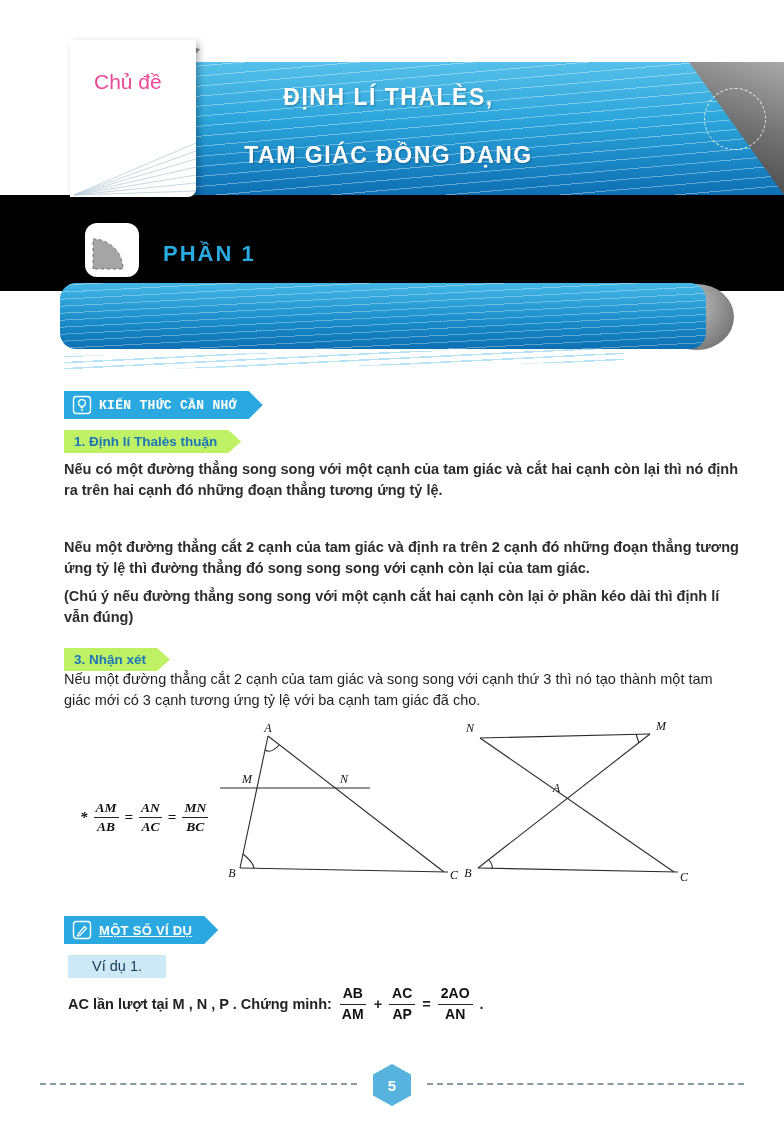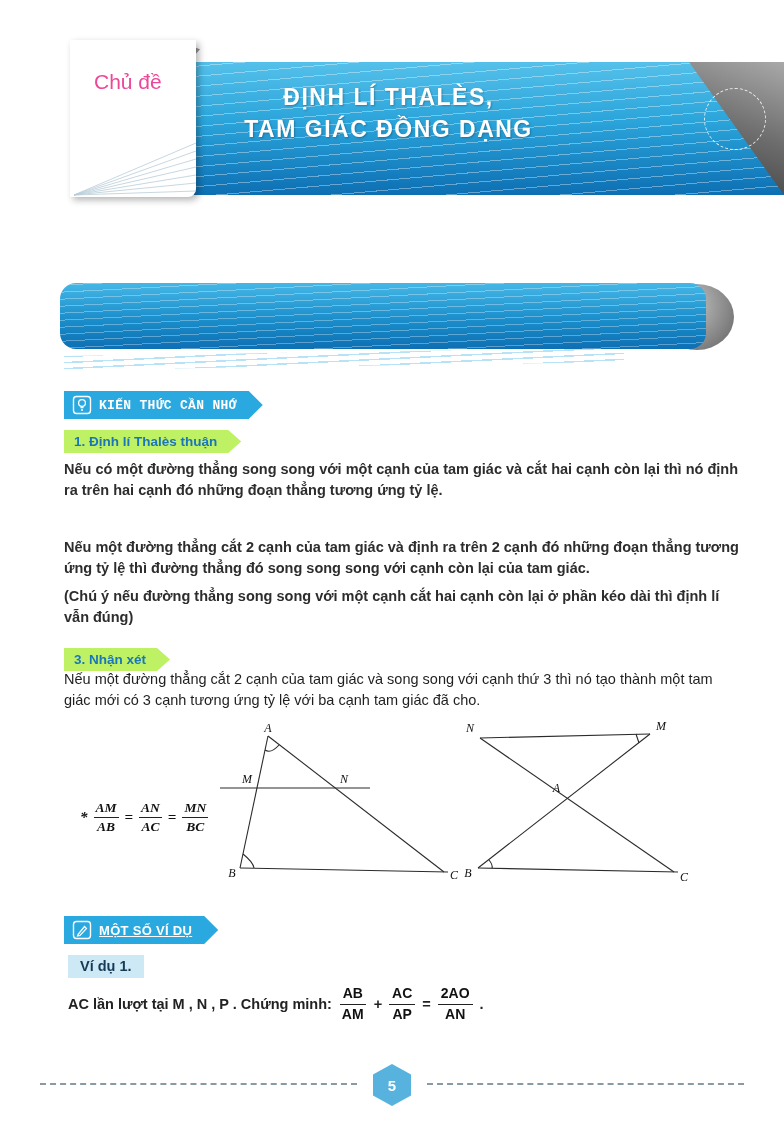--- a/index.html
+++ b/index.html
@@ -8,21 +8,21 @@
   .page { position:relative; width:784px; height:1148px; background:#fff; overflow:hidden; }
 
   
   .topic-banner { position:absolute; left:88px; top:62px; width:696px; height:133px;
     background:linear-gradient(180deg,#55c0ea 0%,#2aa4da 45%,#0d6fb3 100%); }
   .streaks { position:absolute; inset:0; pointer-events:none; opacity:.45;
     background:repeating-linear-gradient(-5deg, rgba(255,255,255,0) 0 9px, rgba(255,255,255,.8) 9px 10px); }
   .banner-title { position:absolute; left:0; right:95px; text-align:center; color:#fff;
     font-weight:bold; font-size:23px; letter-spacing:1.5px; text-shadow:1px 1px 2px rgba(0,0,0,.25); }
   .banner-title.l1 { top:22px; }
-  .banner-title.l2 { top:54px; }
+  .banner-title.l2 { top:80px; }
   .banner-corner { position:absolute; right:0; top:0; width:95px; height:133px;
     clip-path:polygon(0 0,100% 0,100% 100%);
     background:linear-gradient(200deg,#a9a9a9 0%,#6d6d6d 50%,#3c3c3c 100%); }
   .dashed-circle { position:absolute; right:18px; top:26px; width:62px; height:62px;
     border:1.5px dashed rgba(255,255,255,.85); border-radius:50%; }
 
   .topic-card { position:absolute; left:70px; top:40px; width:126px; height:157px; background:#fff;
     box-shadow:3px 3px 7px rgba(0,0,0,.3); border-radius:0 0 8px 0; z-index:3; }
   .topic-card-label { position:absolute; left:24px; top:30px; color:#ec4899; font-size:21px; font-weight:500; }
   .card-fan { position:absolute; left:0; bottom:0; }
@@ -62,21 +62,21 @@
   .sfrac { display:inline-flex; flex-direction:column; align-items:center; font-size:13.5px; line-height:1.2; }
   .sfrac .t { border-bottom:1.3px solid #222; padding:0 2px 1px; }
   .sfrac .b { padding:1px 2px 0; }
   .fig { position:absolute; }
   .fig text { font-family:"Liberation Serif","DejaVu Serif",serif; font-style:italic; font-size:12px; fill:#111; }
   .fig line, .fig path { stroke:#2b2b2b; stroke-width:1.1; fill:none; }
 
   
   .ex-line1 { position:absolute; left:68px; top:955px; display:flex; align-items:baseline; gap:8px;
     font-size:14.5px; font-weight:600; color:#222; width:700px; }
-  .ex-label { background:#cde9f6; color:#143a55; font-weight:bold; padding:3px 12px 4px; }
+  .ex-label { background:#cde9f6; color:#143a55; font-weight:normal; padding:3px 24px 4px; }
   .ex-line2 { position:absolute; left:68px; top:980px; height:48px; display:flex; align-items:center; gap:7px;
     font-size:14.5px; font-weight:600; color:#222; }
   .ifrac { display:inline-flex; flex-direction:column; align-items:center; font-weight:bold; font-size:14px; line-height:1.25; color:#111; }
   .ifrac .t { border-bottom:1.6px solid #222; padding:0 3px 1px; }
   .ifrac .b { padding:1px 3px 0; }
 
   
   .dash { position:absolute; top:1083px; border-top:2px dashed #8a9aa5; height:0; }
   .dash.left { left:40px; width:317px; }
   .dash.right { left:427px; width:317px; }
@@ -107,20 +107,28 @@
         <line x1="4" y1="60" x2="126" y2="16"></line>
         <line x1="4" y1="60" x2="126" y2="24"></line>
         <line x1="4" y1="60" x2="126" y2="32"></line>
         <line x1="4" y1="60" x2="126" y2="40"></line>
         <line x1="4" y1="60" x2="126" y2="48"></line>
         <line x1="4" y1="60" x2="126" y2="56"></line>
       </g>
     </svg>
   </div>
 
+  <div class="black-band">
+    <div class="band-icon">
+      <svg width="54" height="54">
+        <path d="M8,46 L8,16 A30,30 0 0 1 38,46 Z" fill="#a5a5a5" stroke="#6f6f6f" stroke-width="1" stroke-dasharray="3,3"></path>
+      </svg>
+    </div>
+    <div class="part-label">PHẦN 1</div>
+  </div>
 
   <div class="gray-ball"></div>
   <div class="sub-banner">
     <div class="streaks"></div>
   </div>
   <div class="sub-tail"></div>
 
   <div class="section-badge" style="left:64px; top:391px;font-family:Liberation Mono, monospace;">
     <svg width="20" height="20" viewBox="0 0 20 20">
       <rect x="1.5" y="1.5" width="17" height="17" rx="3" fill="none" stroke="#fff" stroke-width="1.4"></rect>

